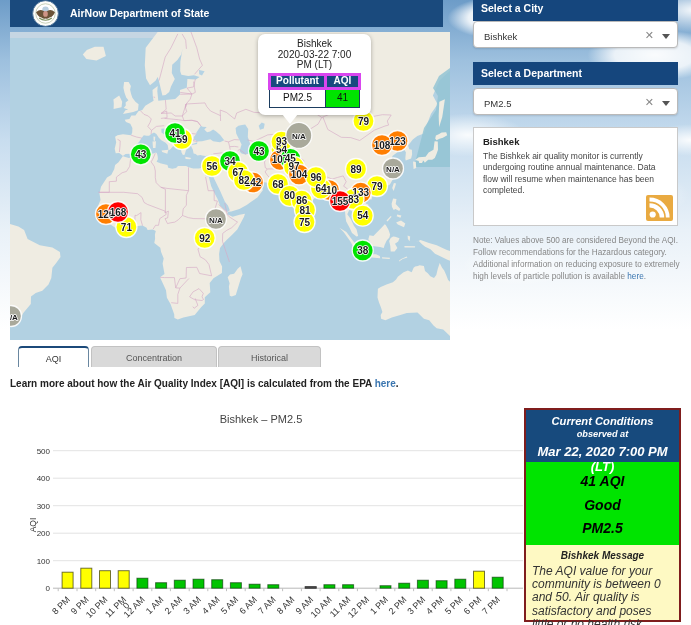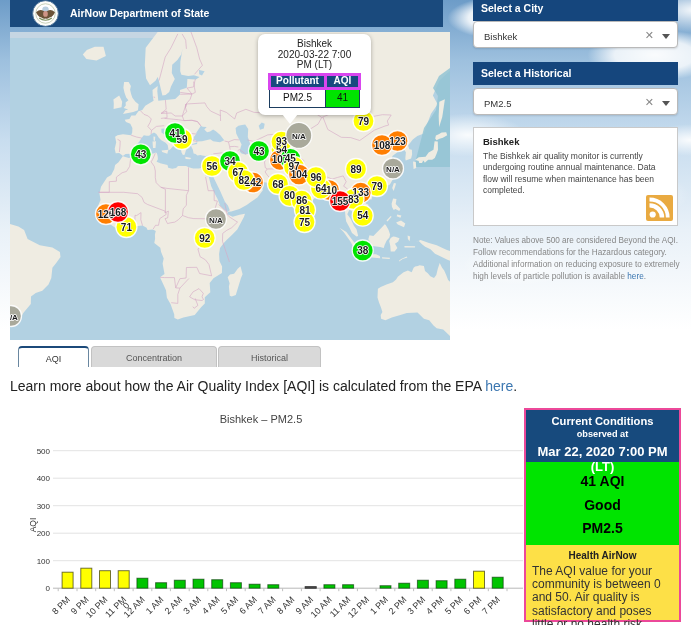--- a/index.html
+++ b/index.html
@@ -50,27 +50,27 @@
 #infobox .p { font-size:8.5px; line-height:11.3px; color:#444; width:178px; }
 #rss { position:absolute; left:172px; top:67px; }
 #note { position:absolute; left:473px; top:235px; width:217px; font-size:8.2px; line-height:12.1px; color:#868686; }
 #note a { color:#3b76b0; text-decoration:none; }
 
 #tabs { position:absolute; left:0; top:346px; width:691px; height:21px; }
 .tab { position:absolute; top:0; height:21px; text-align:center; font-size:9px; padding-top:6px; }
 #tab1 { left:18px; width:71px; background:#fff; border:1px solid #6a87a0; border-top:2px solid #1c4a7a; border-bottom:none; border-radius:4px 4px 0 0; color:#333; }
 #tab2 { left:91px; width:126px; background:#d9d9d9; border:1px solid #c2c2c2; border-bottom:none; border-radius:4px 4px 0 0; color:#555; }
 #tab3 { left:218px; width:103px; background:#d9d9d9; border:1px solid #c2c2c2; border-bottom:none; border-radius:4px 4px 0 0; color:#555; }
-#learn { position:absolute; left:10px; top:378px; font-size:14px; color:#222; }
+#learn { position:absolute; left:10px; top:378px; font-size:10px; color:#222;font-weight:bold; }
 #learn a { color:#3b76b0; text-decoration:none; }
 
 #charttitle { position:absolute; left:96px; top:413px; width:330px; text-align:center; font-size:11px; color:#444; }
 #chartsvg { position:absolute; left:0; top:437px; }
 
-#cc { position:absolute; left:524px; top:408px; width:157px; height:214px; border:2px solid #ec4899; background:#fde047; }
+#cc { position:absolute; left:524px; top:408px; width:157px; height:214px; border:2px solid #7f1d1d; background:#fef9c3;font-style:italic; }
 #cc .hdr { background:#174a7d; color:#fff; text-align:center; font-weight:bold; height:52px; padding-top:5px; }
 #cc .hdr .l1 { font-size:11.2px; }
 #cc .hdr .l2 { font-size:9.2px; margin-top:2px; }
 #cc .hdr .l3 { font-size:13px; margin-top:5px; }
 #cc .green { background:#00e400; height:83px; text-align:center; font-weight:bold; font-size:14px; color:#000; padding-top:8px; line-height:23.5px; }
 #cc .hm { text-align:center; font-weight:bold; font-size:10px; color:#222; margin-top:5px; }
 #cc .hp { font-size:12px; color:#333; line-height:13.2px; padding:4px 4px 0 6px; }
 </style>
 </head>
 <body>
@@ -240,21 +240,21 @@
       <tr>
             <td>PM2.5</td>
             <td class="aqi">41</td>
           </tr>
     </tbody>
       </table>
   </div>
 
   <div class="selhdr" id="cityhdr">Select a City</div>
   <div class="seldrop" id="citydrop">Bishkek<span class="x">✕</span><span class="tri"></span></div>
-  <div class="selhdr" id="parmhdr">Select a Historical</div>
+  <div class="selhdr" id="parmhdr">Select a Department</div>
   <div class="seldrop" id="parmdrop">PM2.5<span class="x">✕</span><span class="tri"></span></div>
 
   <div id="infobox">
     <div class="t">Bishkek</div>
     <div class="p">The Bishkek air quality monitor is currently undergoing routine annual maintenance. Data flow will resume when maintenance has been completed.</div>
     <svg id="rss" width="27" height="26" viewBox="0 0 27 26">
       <rect x="0" y="0" width="27" height="26" rx="2" fill="#e9aa41"></rect>
       <circle cx="6.7" cy="19.5" r="3.1" fill="#fff"></circle>
       <path d="M3.5 8.2 A 14.5 14.2 0 0 1 18.2 22.5 L 13.7 22.5 A 10 9.8 0 0 0 3.5 12.6 Z" fill="#fff"></path>
       <path d="M3.5 2.6 A 20 19.6 0 0 1 23.6 22.5 L 19.9 22.5 A 16.3 16 0 0 0 3.5 6.4 Z" fill="#fff"></path>
@@ -359,16 +359,16 @@
 <text x="500.7" y="163.2" font-size="9" fill="#333" text-anchor="end" font-family="Liberation Sans, sans-serif" transform="rotate(-45,500.7,163.2)">7 PM</text>
 </svg>
 
   <div id="cc">
     <div class="hdr">
       <div class="l1">Current Conditions</div>
       <div class="l2">observed at</div>
       <div class="l3">Mar 22, 2020 7:00 PM (LT)</div>
     </div>
     <div class="green">41 AQI<br>Good<br>PM2.5</div>
-    <div class="hm">Health AirNow</div>
+    <div class="hm">Bishkek Message</div>
     <div class="hp">The AQI value for your community is between 0 and 50. Air quality is satisfactory and poses little or no health risk.</div>
   </div>
 </div>
 
 </body></html>

